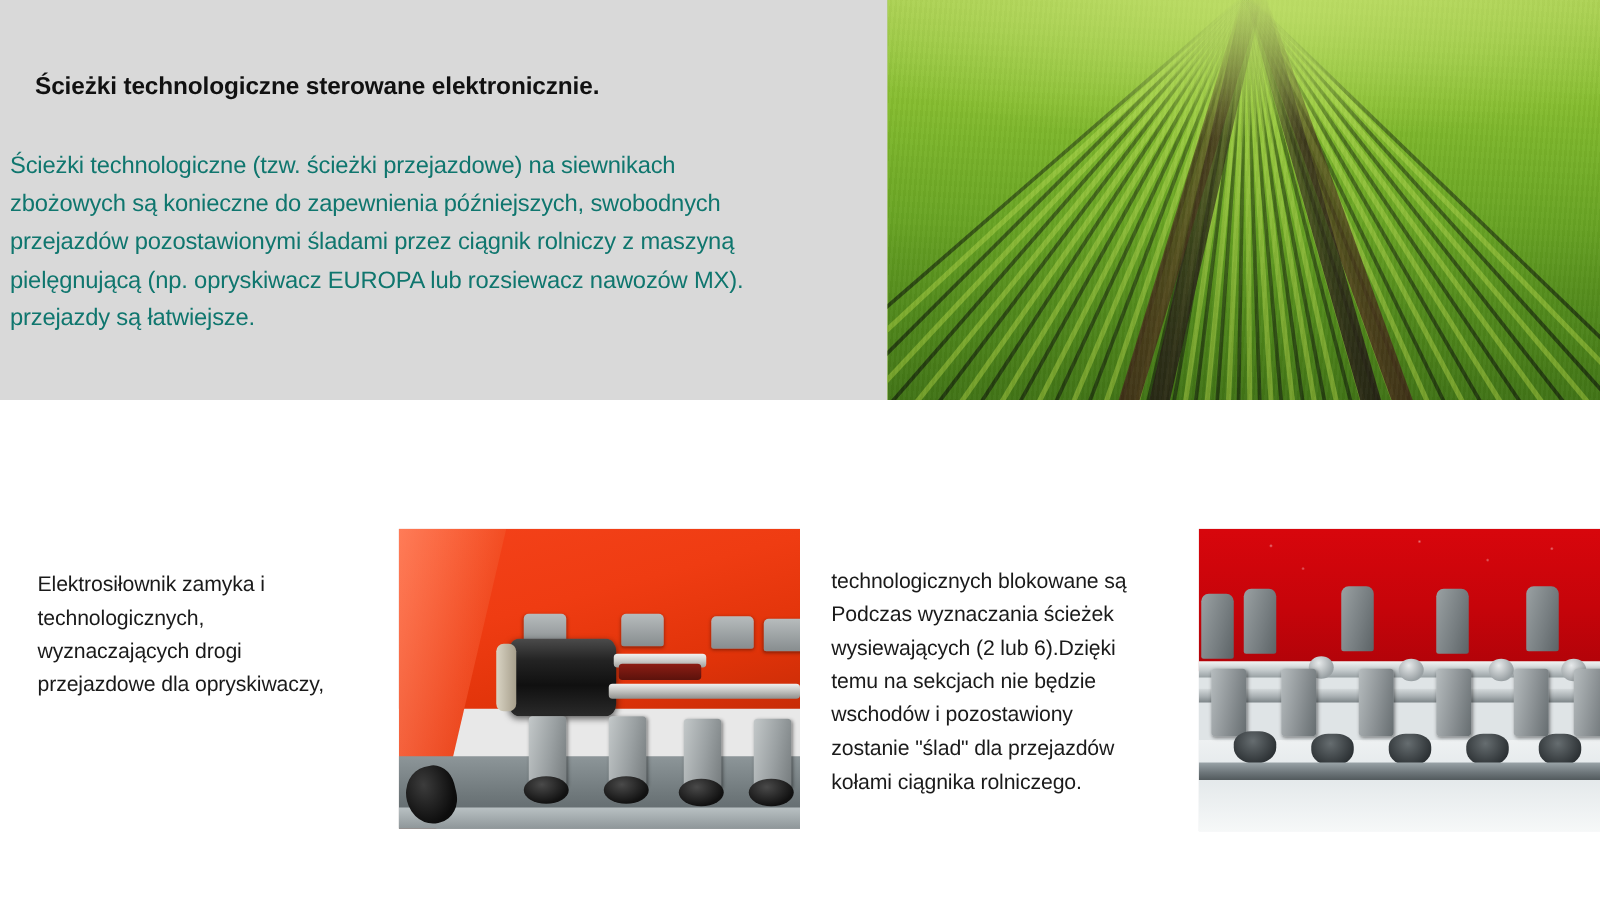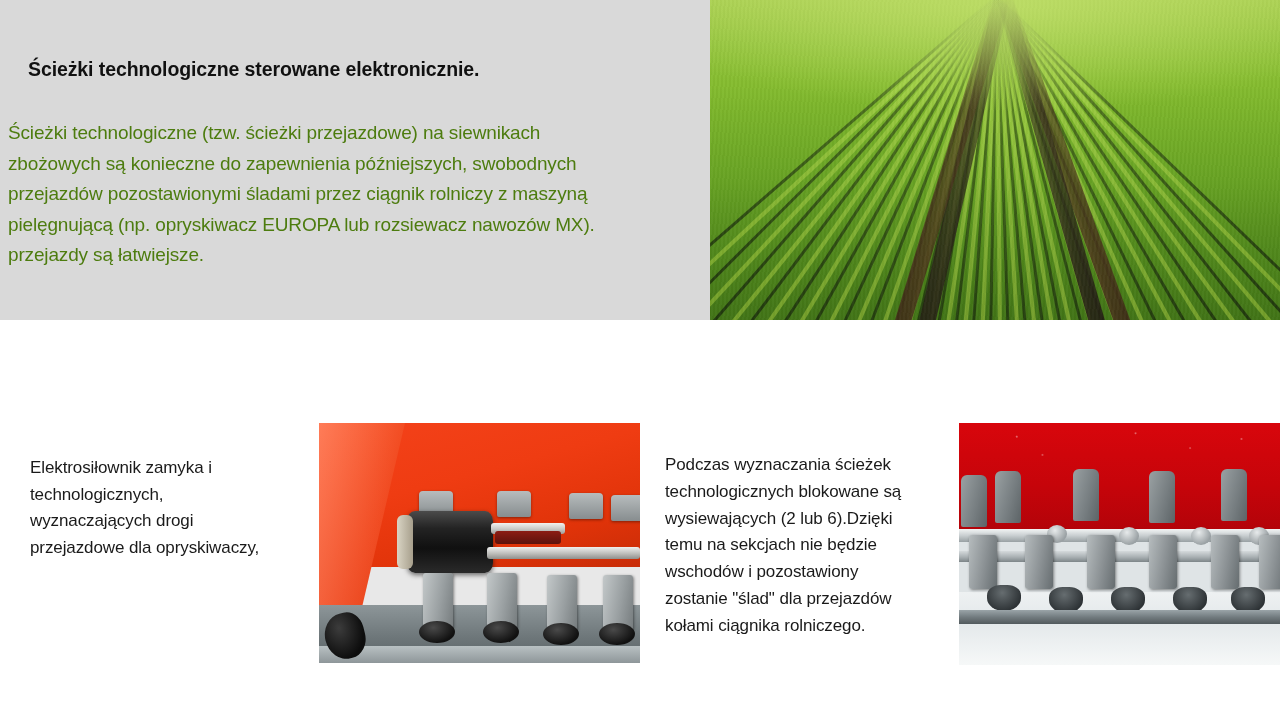--- a/index.html
+++ b/index.html
@@ -16,21 +16,21 @@
     position:absolute; left:0; top:0; width:710px; height:320px;
     background:#d9d9d9;
   }
   #heading{
     position:absolute; left:8px; top:58px;
     font-size:19.5px; font-weight:bold; color:#111111;
     letter-spacing:-0.1px; white-space:nowrap;margin-left:20px;
   }
   #intro-paragraph{
     position:absolute; left:8px; top:118px; width:694px;
-    font-size:19px; color:#4d7c0f; line-height:30.5px;
+    font-size:19px; color:#0f766e; line-height:30.5px;
     letter-spacing:-0.15px;
   }
   #intro-paragraph .ln{ display:block; white-space:nowrap; }
 
   
   #field-photo{
     position:absolute; left:710px; top:0; width:570px; height:320px;
     overflow:hidden; background:#7fae2a;
   }
   
@@ -359,22 +359,22 @@
 
   <div class="boot" style="left:100px;top:198px;"></div>
   <div class="boot" style="left:164px;top:198px;"></div>
   <div class="boot" style="left:224px;top:200px;"></div>
   <div class="boot" style="left:280px;top:200px;"></div>
 
   <div class="hose"></div>
 </div>
 
 <div id="caption-right">
+  <span class="ln">technologicznych blokowane są</span>
   <span class="ln">Podczas wyznaczania ścieżek</span>
-  <span class="ln">technologicznych blokowane są</span>
   <span class="ln">wysiewających (2 lub 6).Dzięki</span>
   <span class="ln">temu na sekcjach nie będzie</span>
   <span class="ln">wschodów  i pozostawiony</span>
   <span class="ln">zostanie "ślad" dla przejazdów</span>
   <span class="ln">kołami ciągnika rolniczego.</span>
 </div>
 
 <div id="seeder-photo">
   <div class="red"></div>
   <div class="redspeck"></div>

